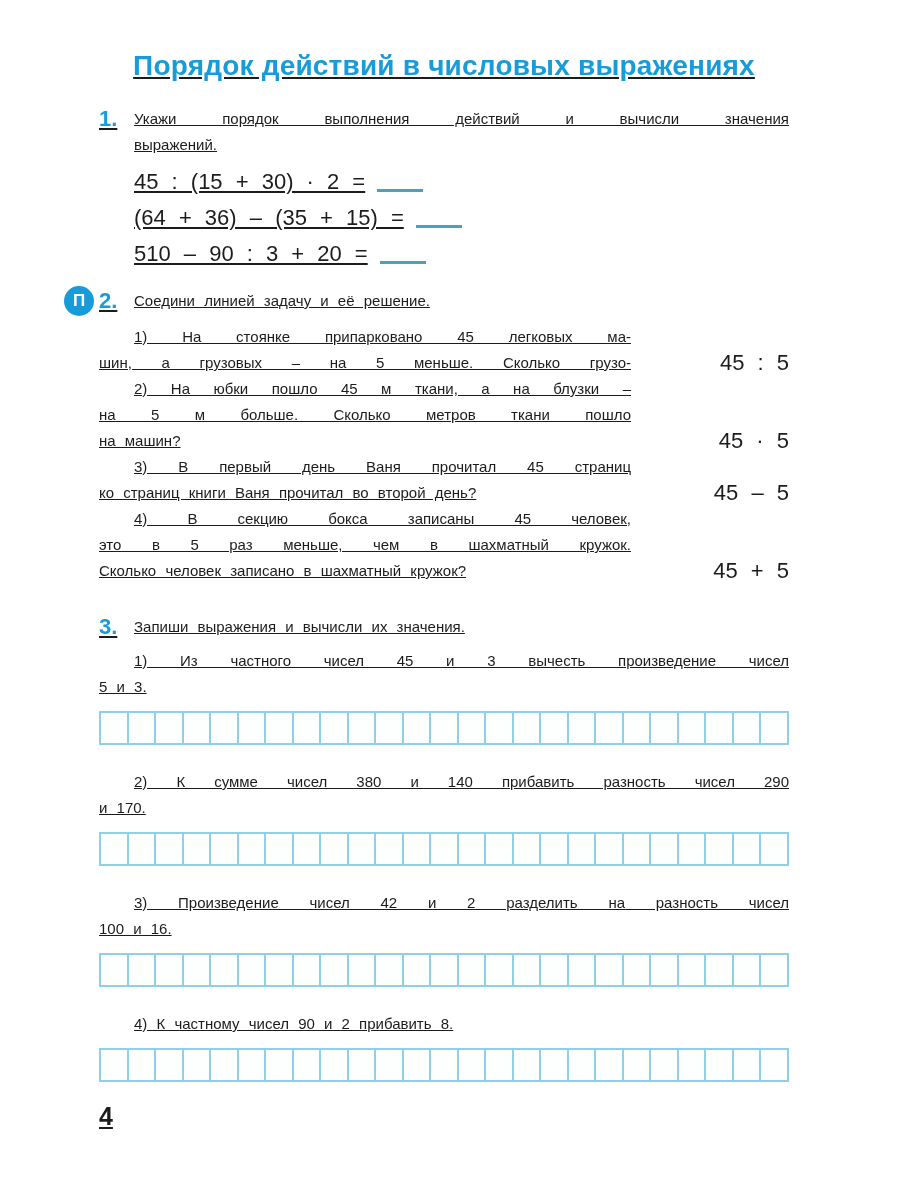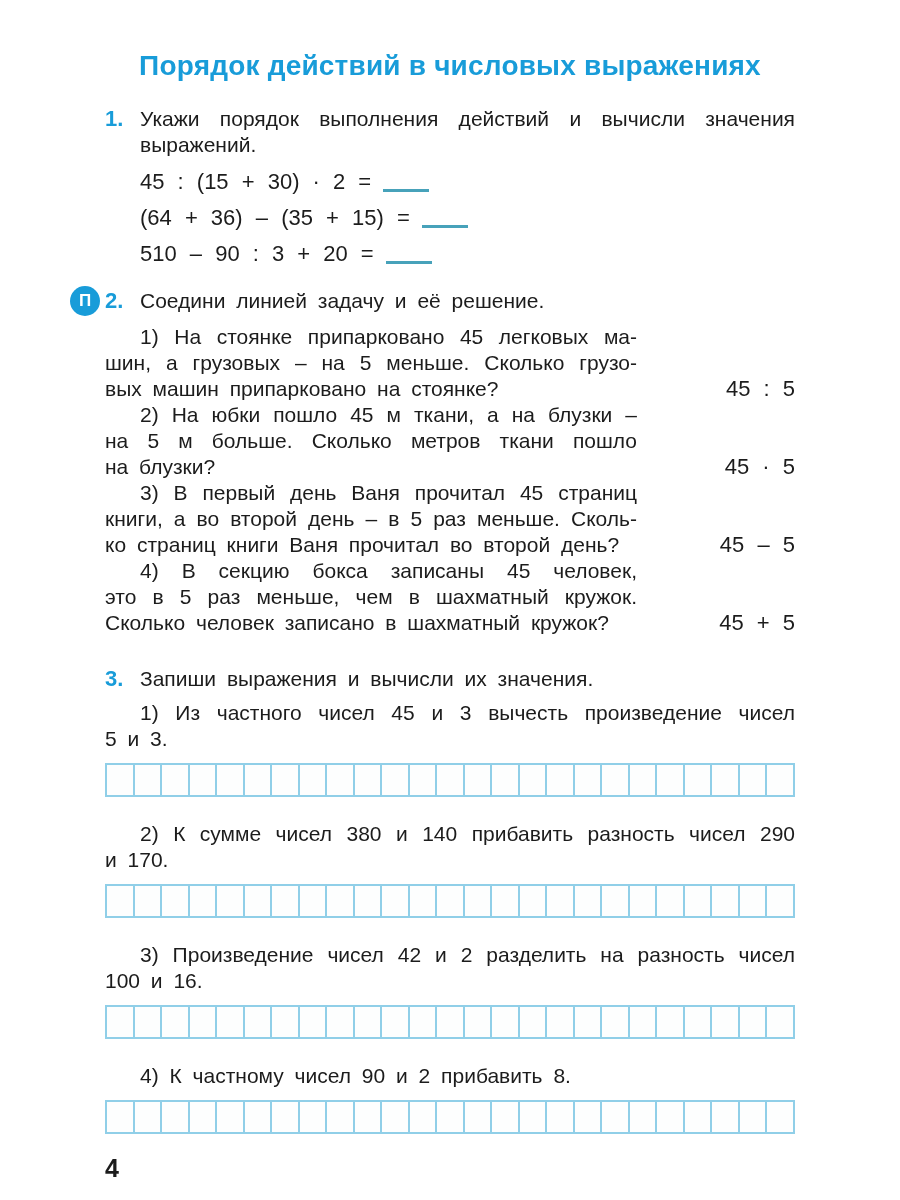--- a/index.html
+++ b/index.html
@@ -14,23 +14,24 @@
     position: relative;
     width: 900px;
     height: 1200px;
     background: #ffffff;
     font-family: "Liberation Sans", "DejaVu Sans", sans-serif;
     color: var(--text-color);
     overflow: hidden;
   }
   .content {
     position: absolute;
-    left: 105px;
+    left: 99px;
     top: 0;
     width: 690px;
+    text-decoration: underline;
   }
   .title {
     margin-top: 50px;
     text-align: center;
     color: var(--accent-blue);
     font-size: 28px;
     font-weight: bold;
     line-height: 32px;
     letter-spacing: 0.2px;
   }
@@ -40,21 +41,21 @@
     align-items: flex-start;
   }
   .tnum {
     flex: 0 0 35px;
     color: var(--accent-blue);
     font-size: 22px;
     font-weight: bold;
     line-height: 26px;
   }
   .instr { flex: 1; font-size: 21px; line-height: 26px; }
-  .line { font-size: 21px; line-height: 26px; word-spacing: 5px; }
+  .line { font-size: 15px; line-height: 26px; word-spacing: 5px; }
   .j { text-align: justify; text-align-last: justify; }
   .indent { text-indent: 35px; }
   .badge {
     position: absolute;
     left: -35px;
     top: -2px;
     width: 30px;
     height: 30px;
     border-radius: 50%;
     background: var(--accent-blue);
@@ -140,38 +141,36 @@
         <div class="instr">
           <div class="line">Соедини линией задачу и её решение.</div>
         </div>
       </div>
       <div class="problems">
 
         <div class="prob">
           <div class="prob-text">
             <div class="line j indent">1) На стоянке припарковано 45 легковых ма-</div>
             <div class="line j">шин, а грузовых – на 5 меньше. Сколько грузо-</div>
-            <div class="line">вых машин припарковано на стоянке?</div>
           </div>
           <div class="answer">45 : 5</div>
         </div>
 
         <div class="prob">
           <div class="prob-text">
             <div class="line j indent">2) На юбки пошло 45 м ткани, а на блузки –</div>
             <div class="line j">на 5 м больше. Сколько метров ткани пошло</div>
-            <div class="line">на блузки?</div>
+            <div class="line">на машин?</div>
           </div>
           <div class="answer">45 · 5</div>
         </div>
 
         <div class="prob">
           <div class="prob-text">
             <div class="line j indent">3) В первый день Ваня прочитал 45 страниц</div>
-            <div class="line j">книги, а во второй день – в 5 раз меньше. Сколь-</div>
             <div class="line">ко страниц книги Ваня прочитал во второй день?</div>
           </div>
           <div class="answer">45 – 5</div>
         </div>
 
         <div class="prob">
           <div class="prob-text">
             <div class="line j indent">4) В секцию бокса записаны 45 человек,</div>
             <div class="line j">это в 5 раз меньше, чем в шахматный кружок.</div>
             <div class="line">Сколько человек записано в шахматный кружок?</div>

